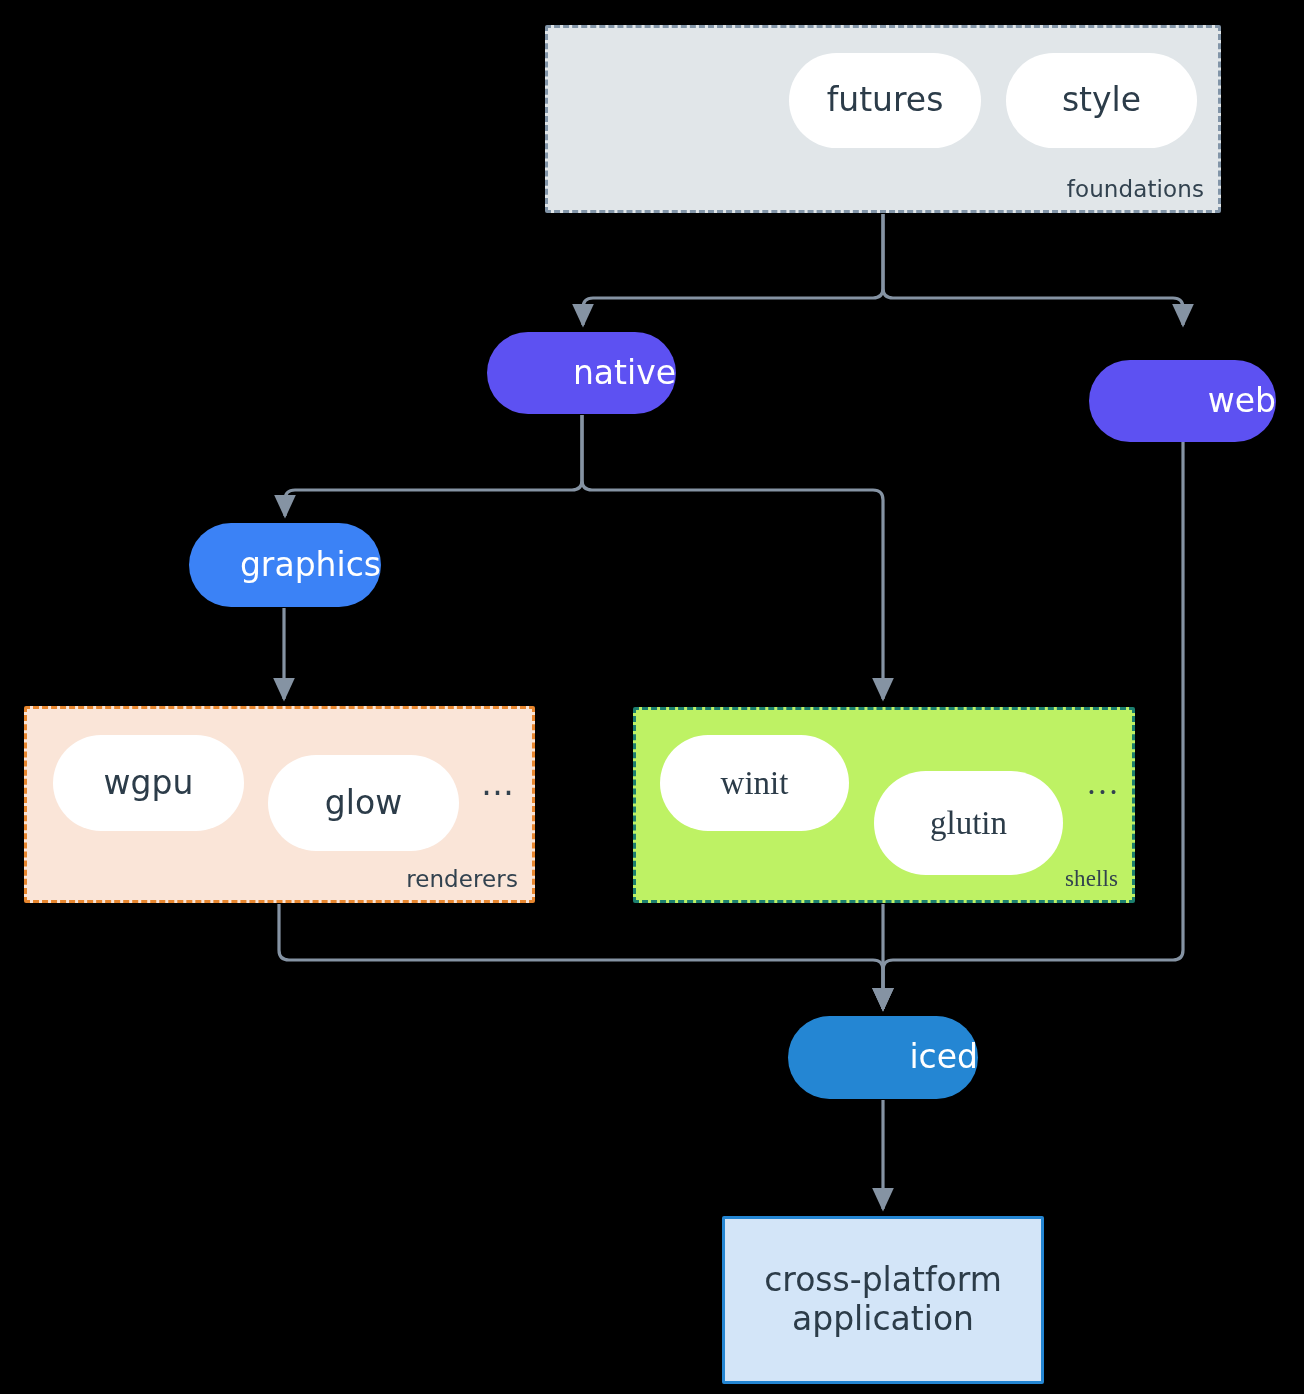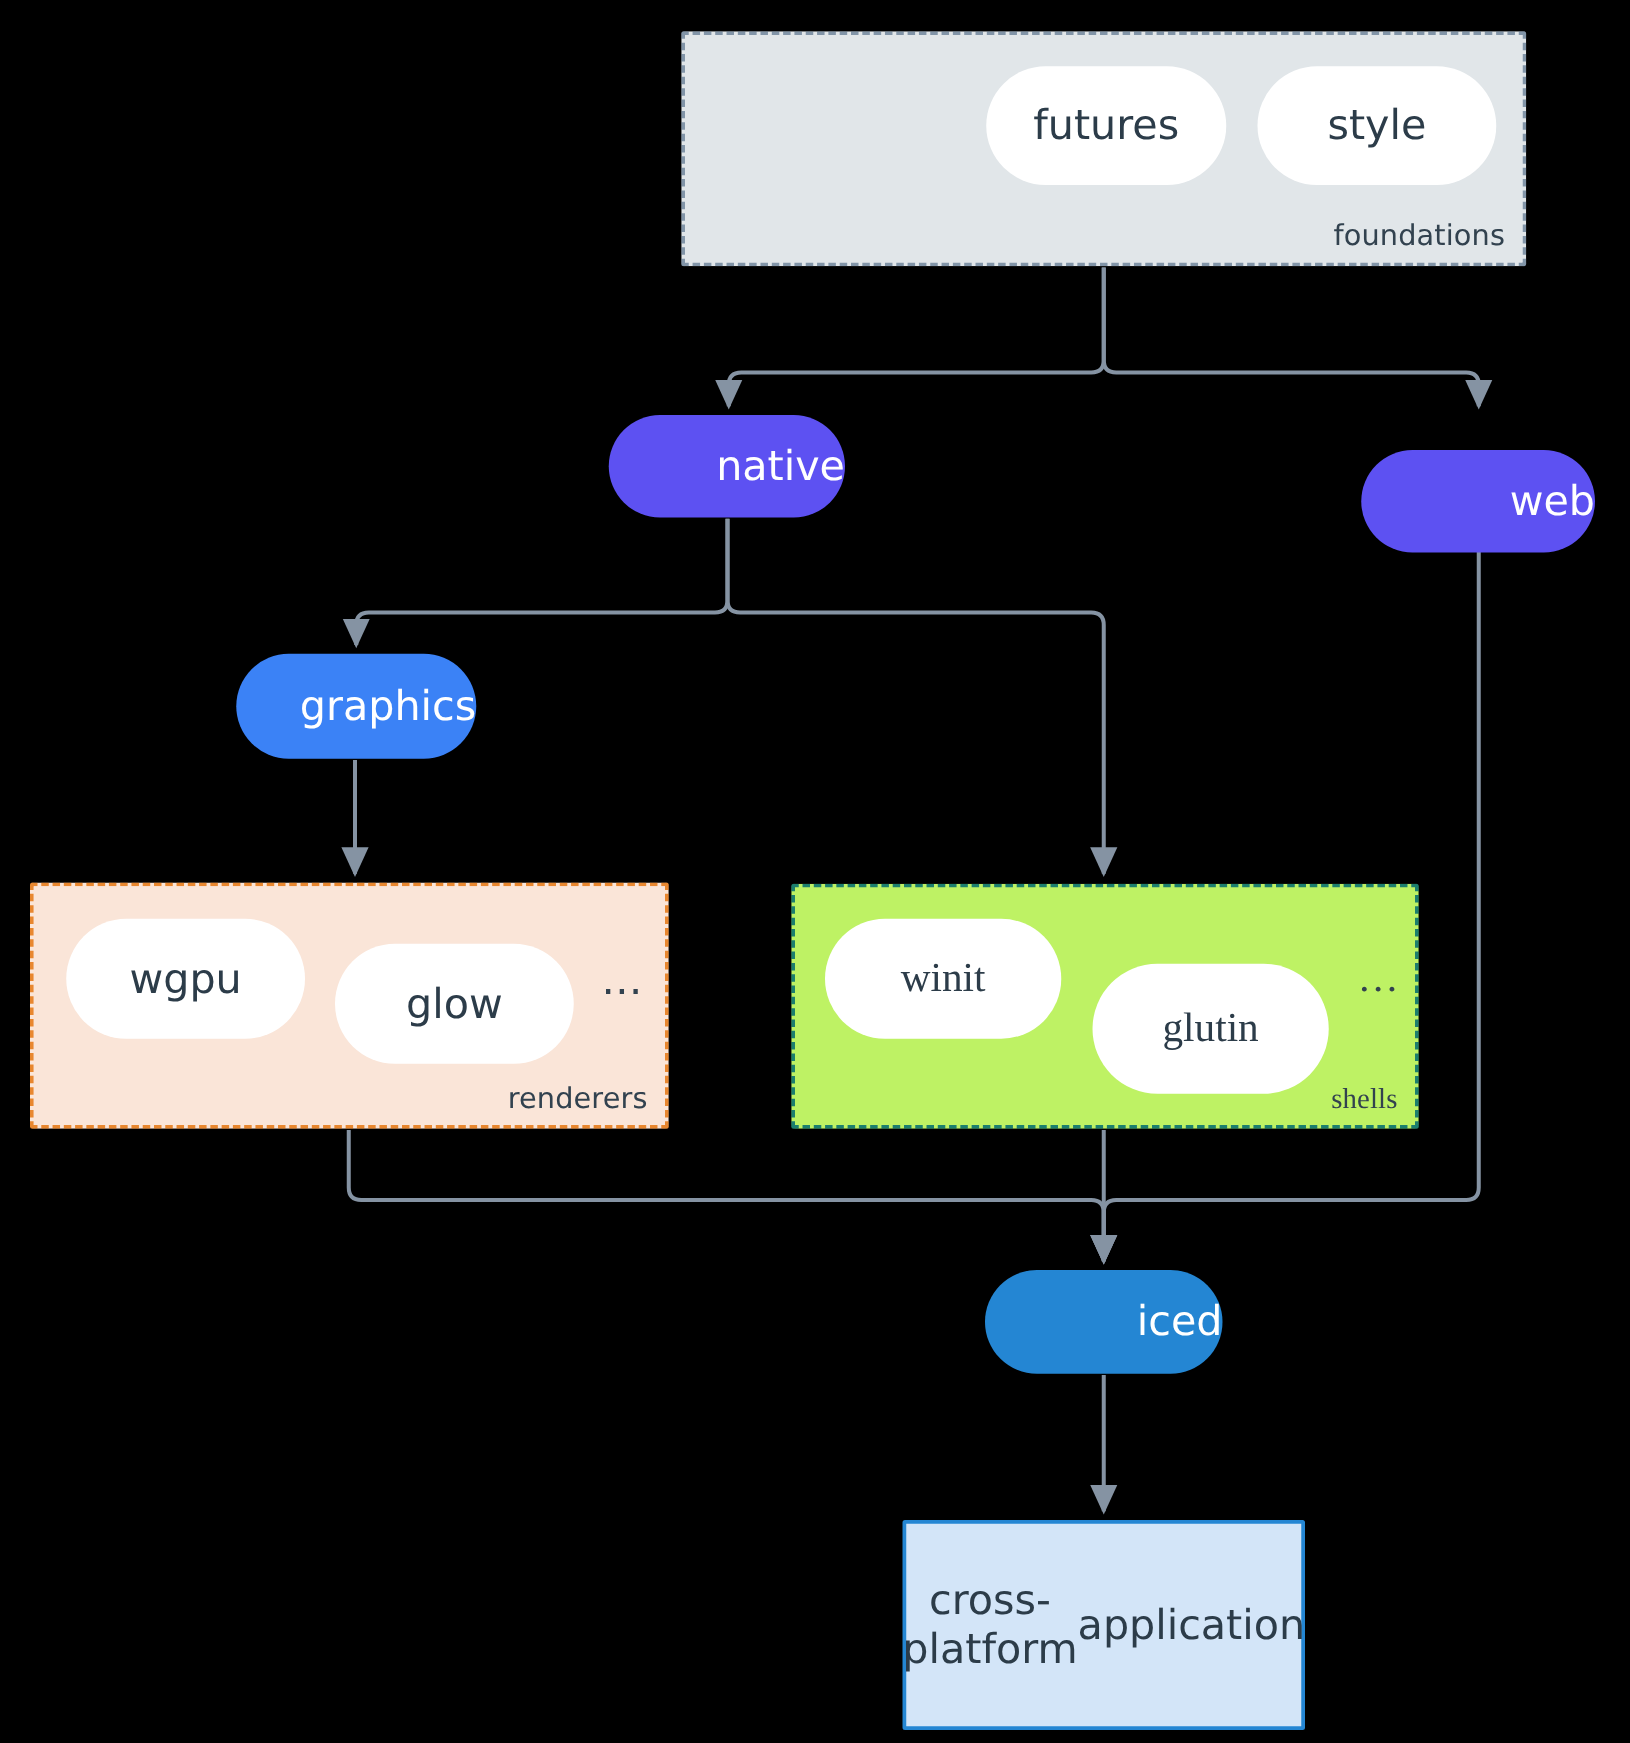--- a/index.html
+++ b/index.html
@@ -140,18 +140,18 @@
   </div>
 
   <div class="node stadium accent-node" style="left:189px; top:523px; width:192px; height:84px; background:#3b82f6;">
     <span>graphics</span>
   </div>
 
   <div class="node stadium accent-node" style="left:788px; top:1016px; width:190px; height:83px; background:#2486d3;">
     <span>iced</span>
   </div>
 
-  <div class="node rect-node" style="left:722px; top:1216px; width:322px; height:168px; background:#d3e5f8; border:3px solid #2486d3; ">
+  <div class="node rect-node" style="left:722px; top:1216px; width:322px; height:168px; background:#d3e5f8; border:3px solid #2486d3; flex-direction:column;">
     <span>cross-platform</span>
     <span>application</span>
   </div>
 
 </div>
 
 </body></html>

